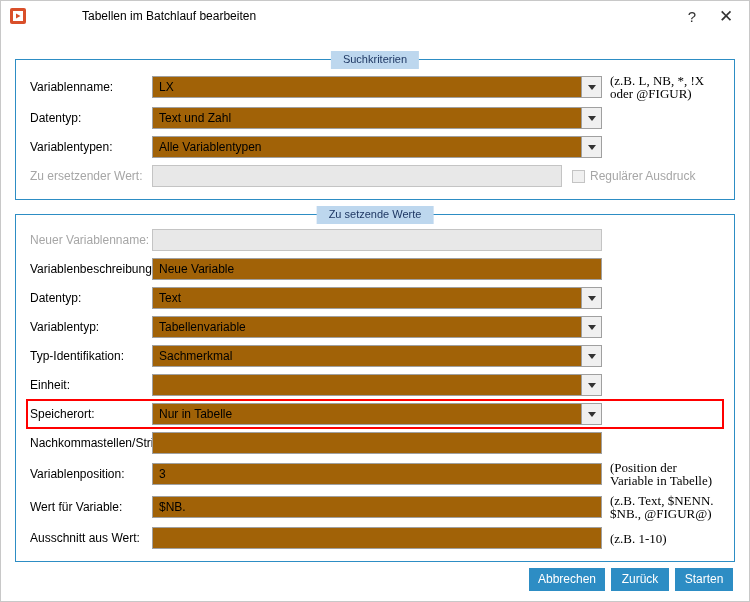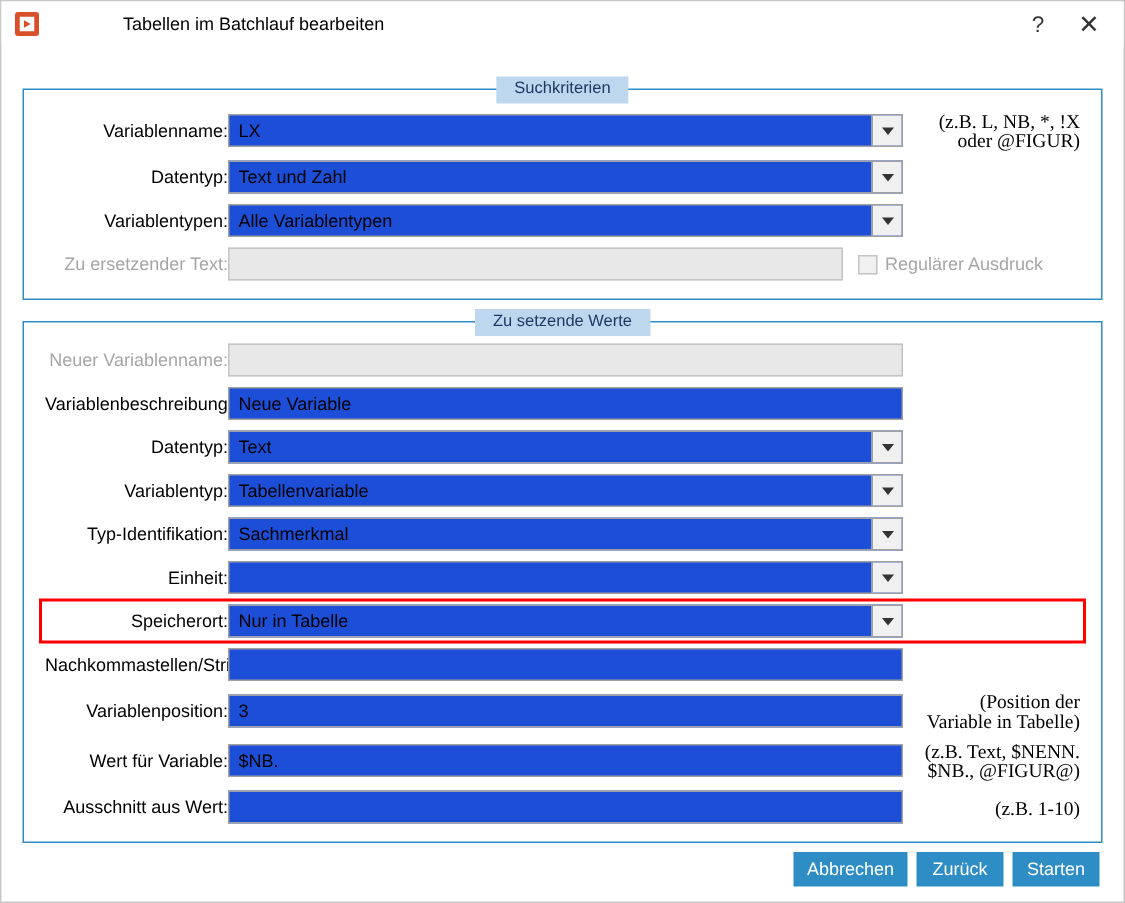--- a/index.html
+++ b/index.html
@@ -90,37 +90,36 @@
     font-size: 11px;
     padding: 2px 12px 3px 12px;
     white-space: nowrap;
     line-height: 13px;
   }
   .row {
     display: flex;
     align-items: center;
     margin-bottom: 7px;
     position: relative;
-    text-align: right;
   }
   .row:last-child { margin-bottom: 2px; }
   .lbl {
     width: 122px;
     flex: none;
     font-size: 12px;
     color: #000000;
     line-height: 15px;
   }
   .lbl.dim { color: #a6a6a6; }
   .field {
     position: relative;
     flex: 1;
     height: 22px;
     border: 1px solid #a0a0a0;
-    background: #1d4ed8;
+    background: #a16207;
     box-sizing: border-box;
     display: flex;
     align-items: center;
   }
   .field.disabled {
     background: #e8e8e8;
     border-color: #c4c4c4;
   }
   .field .val {
     padding-left: 6px;
@@ -254,21 +253,21 @@
         <div class="field">
           <span class="val">Alle Variablentypen</span>
           <span class="combo-arrow">
               <span class="tri"></span>
             </span>
         </div>
         <div class="hint"></div>
       </div>
 
       <div class="row">
-        <div class="lbl dim">Zu ersetzender Text:</div>
+        <div class="lbl dim">Zu ersetzender Wert:</div>
         <div class="field disabled">
           <span class="val"></span>
         </div>
         <div class="checkrow">
           <span class="checkbox"></span>
           <span class="cl">Regulärer Ausdruck</span>
         </div>
       </div>
     </div>
 

